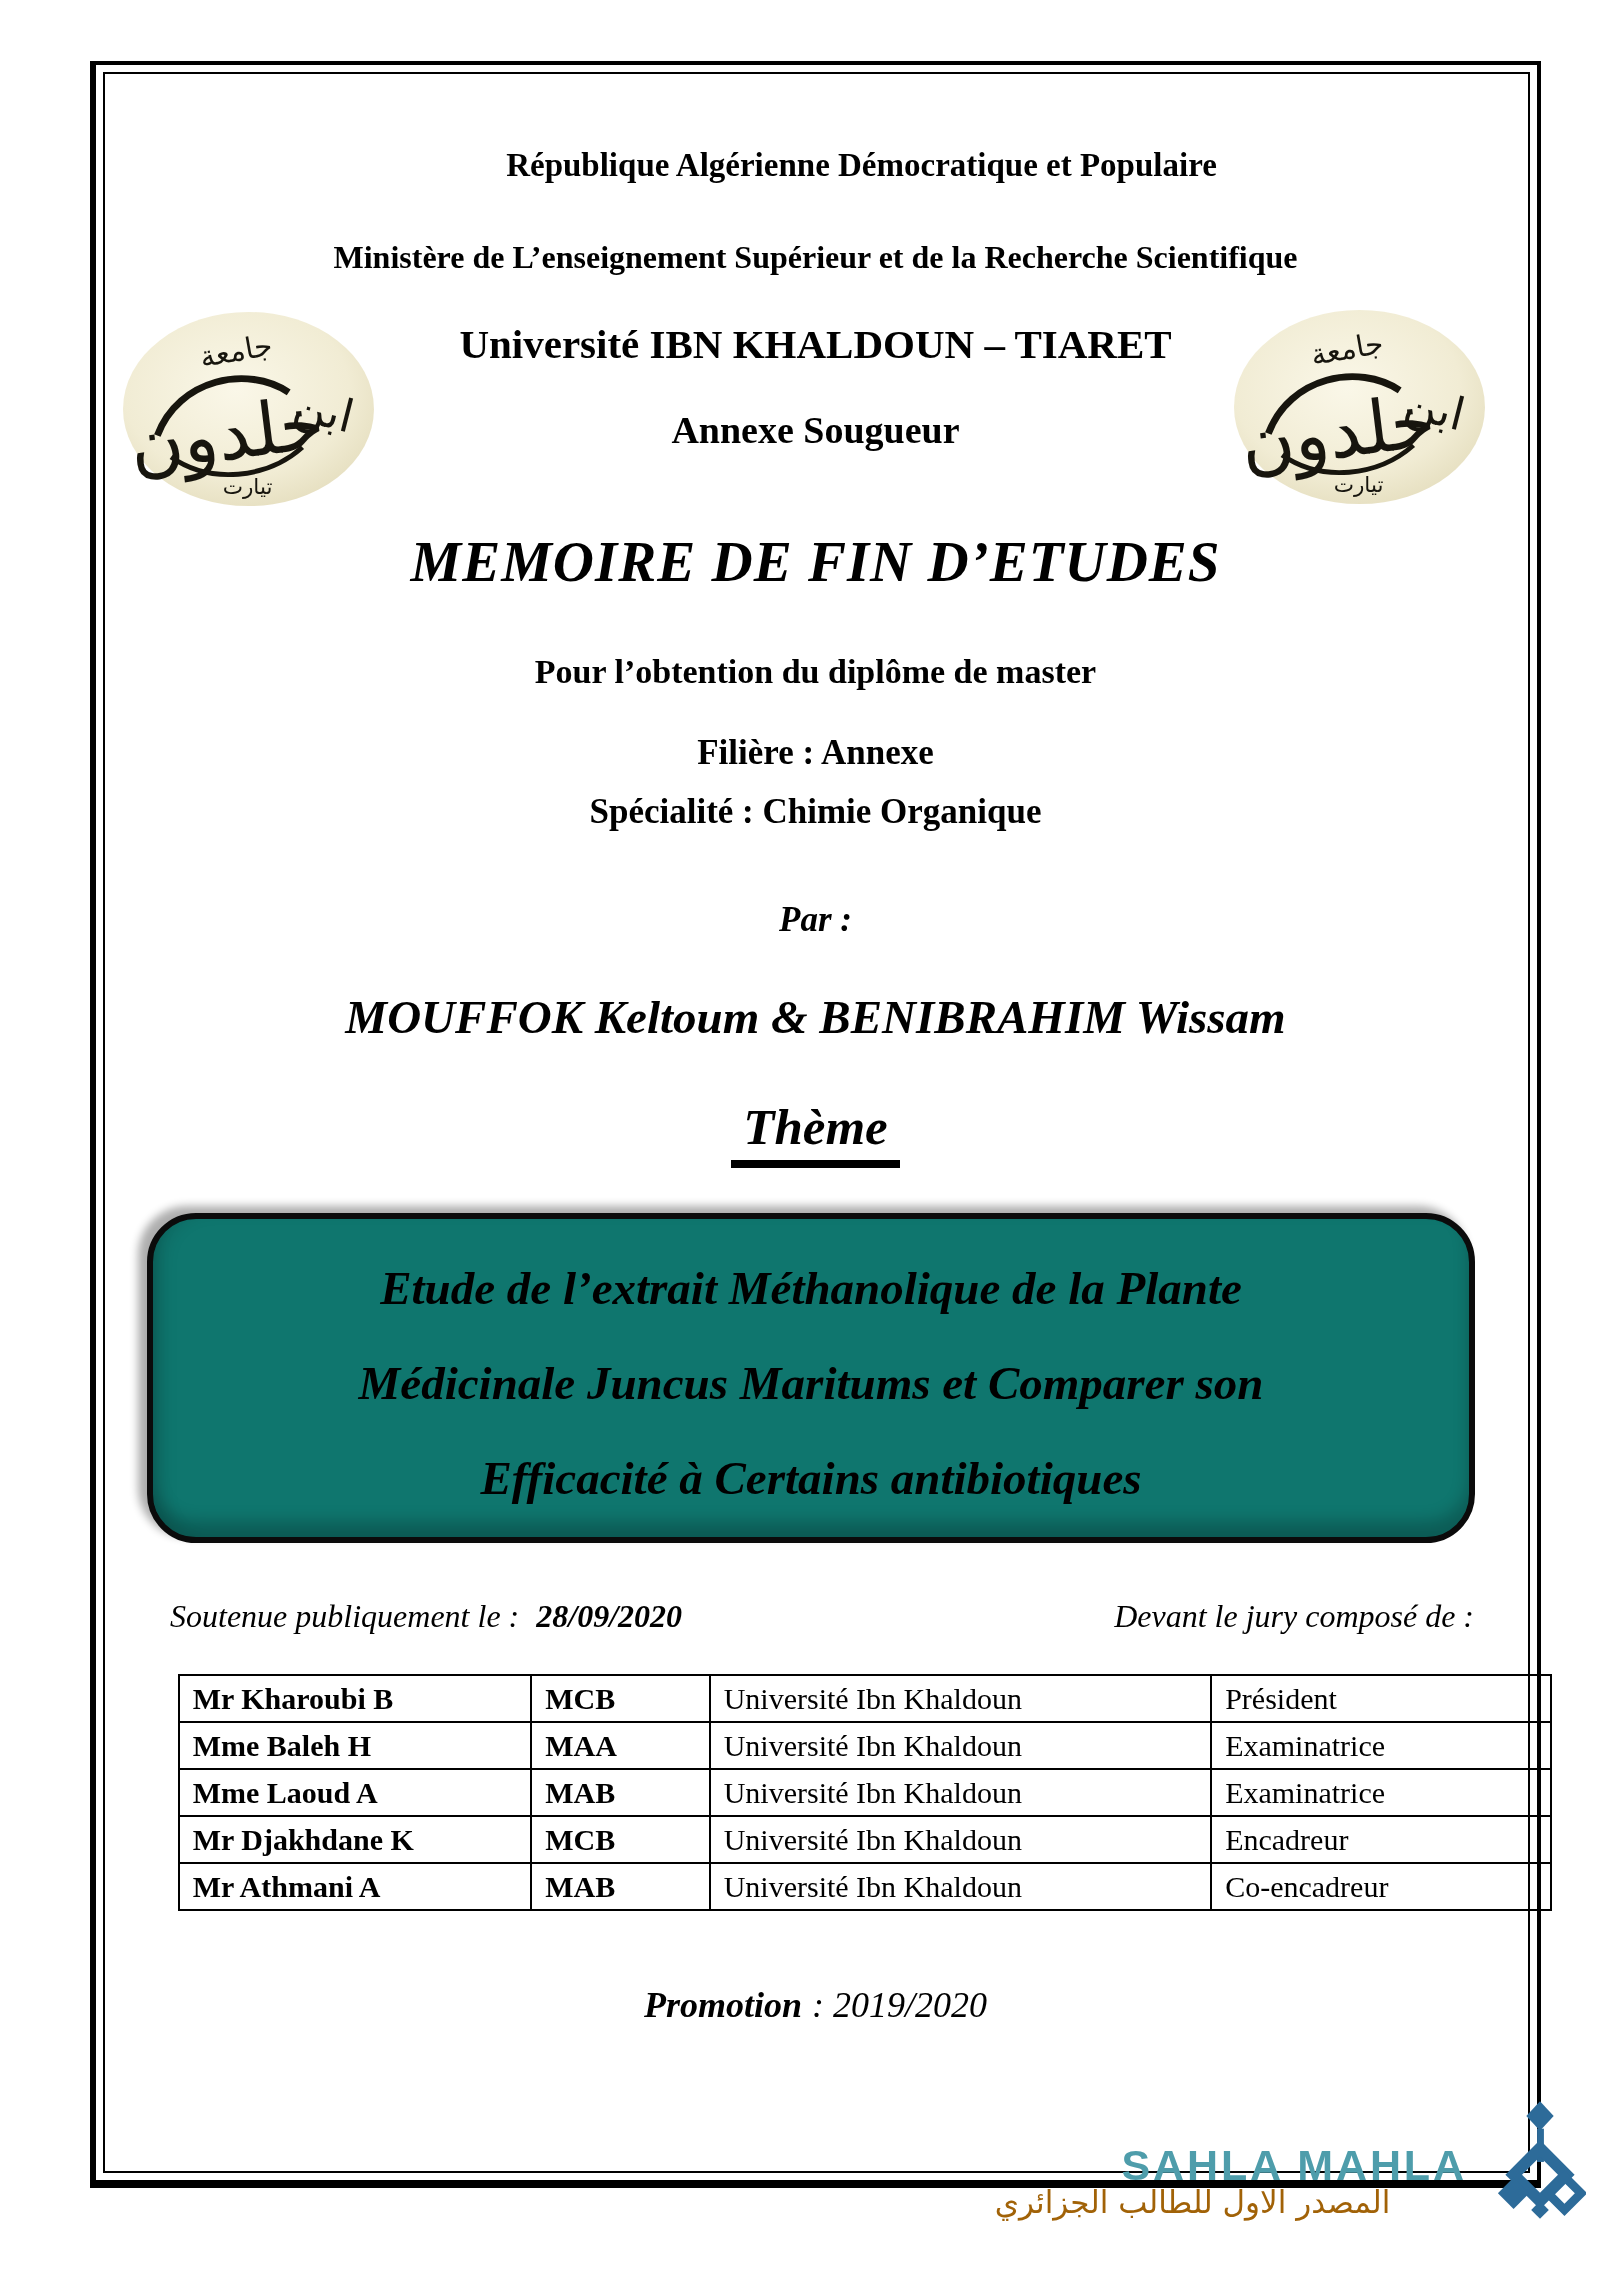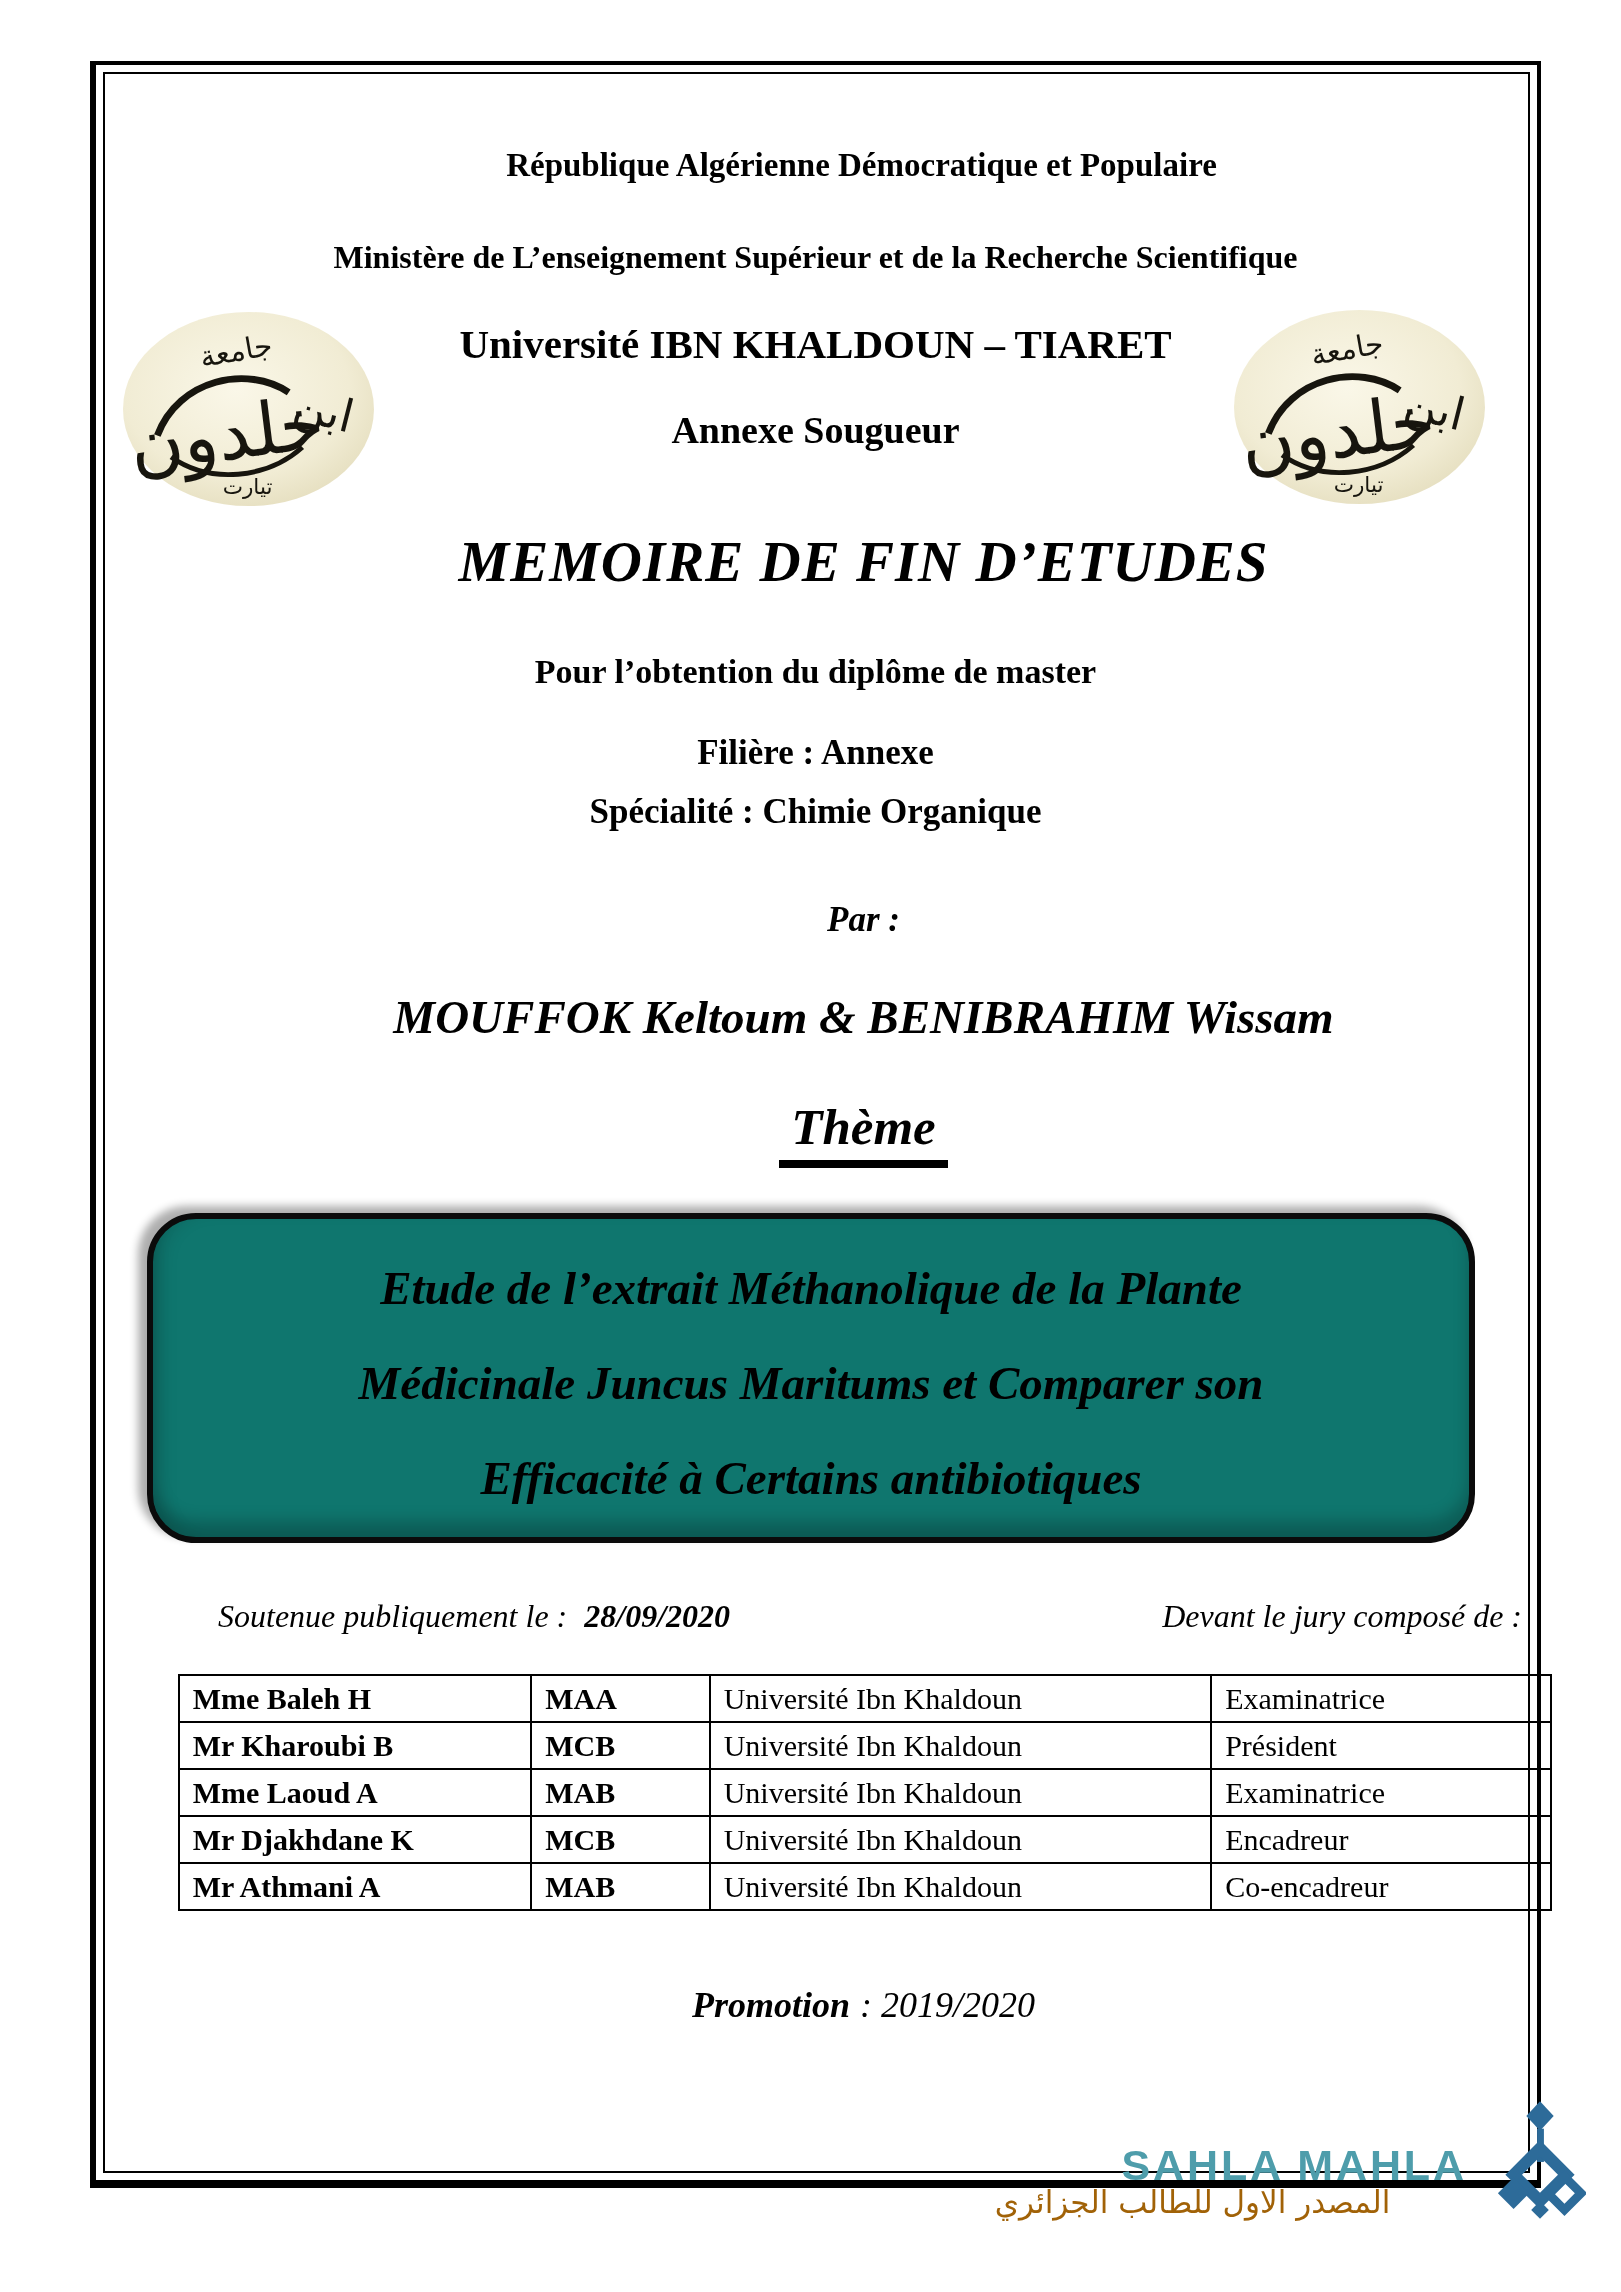--- a/index.html
+++ b/index.html
@@ -2,21 +2,21 @@
 <html><head>
 <meta charset="utf-8">
 <style>
   html,body{margin:0;padding:0;background:#ffffff;}
   body{width:1621px;height:2293px;overflow:hidden;
        font-family:"Liberation Serif", serif;color:#000;}
   .sheet{position:relative;width:1621px;height:2293px;background:#fff;}
   .abs{position:absolute;}
   .center{left:90px;width:1451px;text-align:center;}
   .b{font-weight:bold;}
-  .i{font-style:italic;padding-left:48px;}
+  .i{font-style:italic;}
 
   
   .border-outer{left:90px;top:61px;width:1451px;height:2127px;
     border:4.9px solid #000;border-left-width:6.9px;border-bottom-width:8.8px;
     box-sizing:border-box;}
   .border-inner{position:absolute;left:6.9px;top:6.9px;right:6.9px;bottom:6.9px;
     border:2px solid #000;}
 
   #line1{top:147px;font-size:33px;padding-left:46px;}
   #line2{top:239px;font-size:32px;}
@@ -142,30 +142,30 @@
   <div class="abs i" id="defense-row">
     <span>
       <span>Soutenue publiquement le :</span><span id="defense-date">28/09/2020</span>
     </span>
     <span>Devant le jury composé de :</span>
   </div>
 
   <table id="jury-table">
     <tbody>
       <tr>
+        <td class="c-name">Mr Kharoubi B</td>
+        <td class="c-grade">MCB</td>
+        <td class="c-inst">Université Ibn Khaldoun</td>
+        <td class="c-role">Président</td>
+      </tr>
+      <tr>
         <td class="c-name">Mme Baleh H</td>
         <td class="c-grade">MAA</td>
         <td class="c-inst">Université Ibn Khaldoun</td>
         <td class="c-role">Examinatrice</td>
-      </tr>
-      <tr>
-        <td class="c-name">Mr Kharoubi B</td>
-        <td class="c-grade">MCB</td>
-        <td class="c-inst">Université Ibn Khaldoun</td>
-        <td class="c-role">Président</td>
       </tr>
       <tr>
         <td class="c-name">Mme Laoud A</td>
         <td class="c-grade">MAB</td>
         <td class="c-inst">Université Ibn Khaldoun</td>
         <td class="c-role">Examinatrice</td>
       </tr>
       <tr>
         <td class="c-name">Mr Djakhdane K</td>
         <td class="c-grade">MCB</td>

